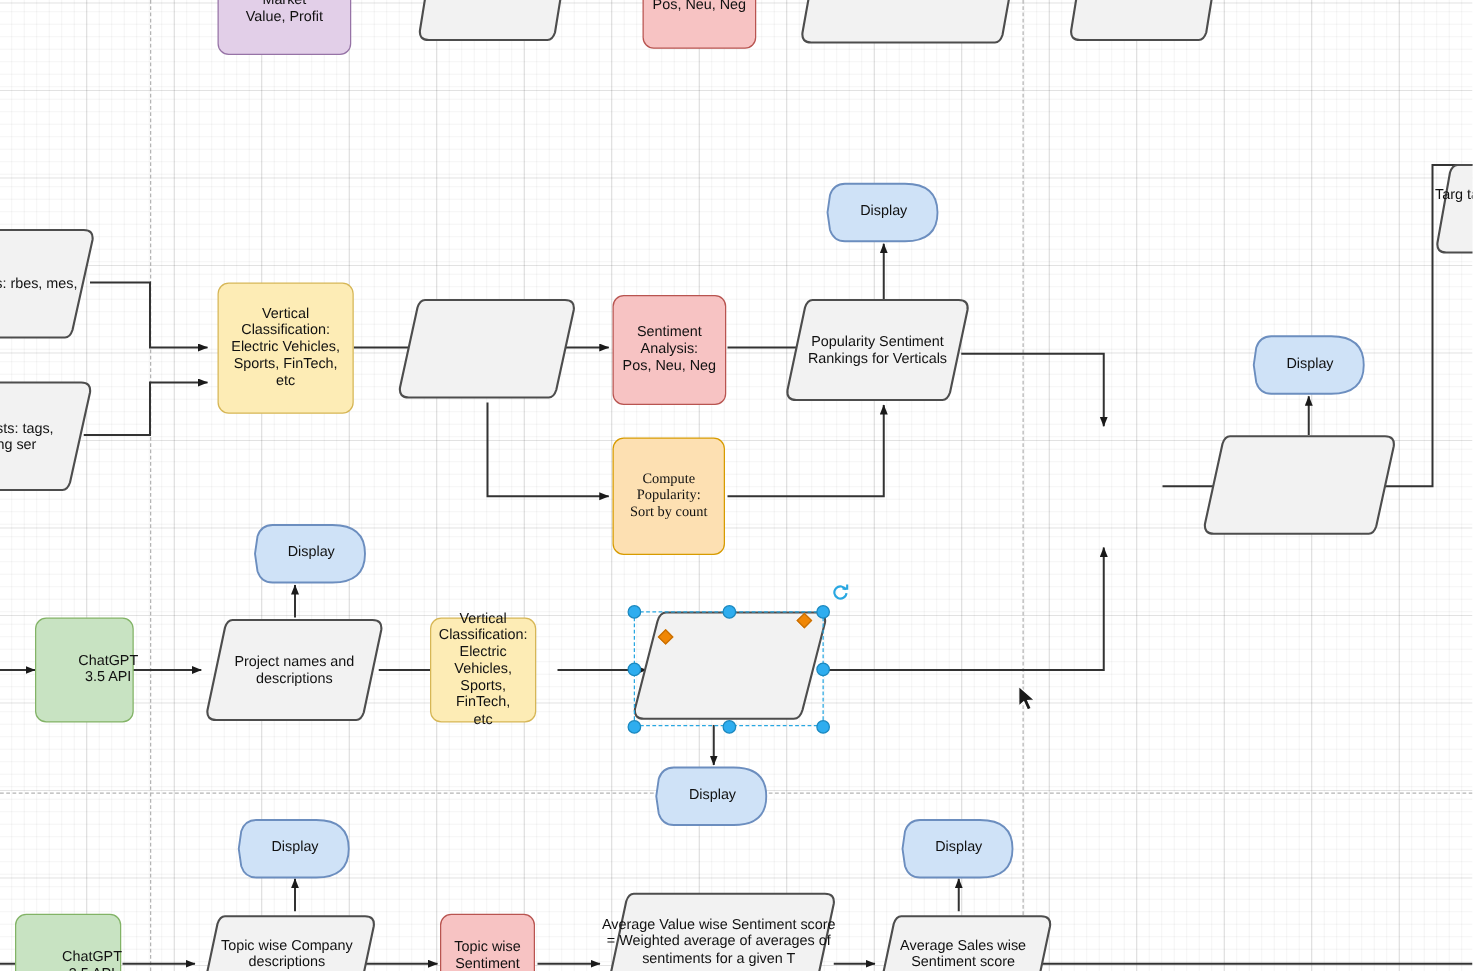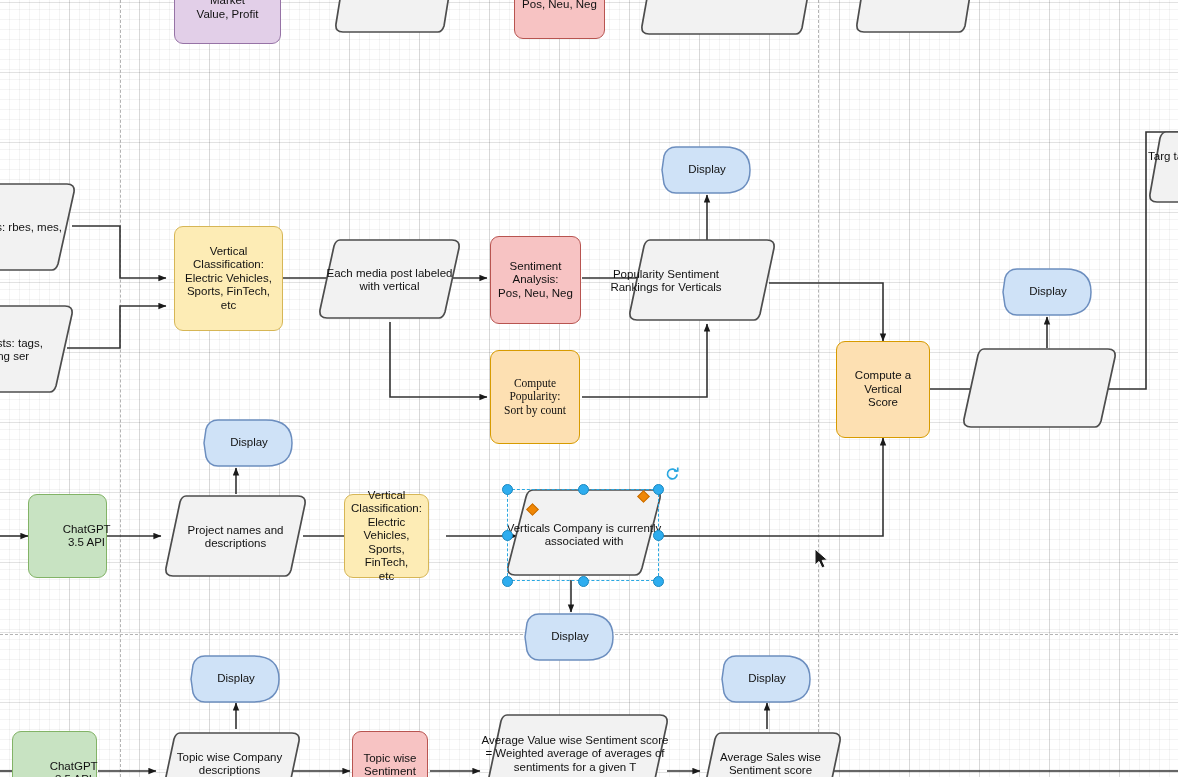--- a/index.html
+++ b/index.html
@@ -179,56 +179,48 @@
 
   <div class="node box yellow" style="left:174px;top:226px;width:109px;height:105px;">
     <span class="lbl">Vertical Classification:
 Electric Vehicles,
 Sports, FinTech, etc</span>
   </div>
 
   <svg class="shapeSvg" style="left:318px;top:236px;width:143px;height:88px;">
     <path class="para" d="M22,4 Q18,4 16,10 L2,74 Q1,82 9,82 L121,82 Q125,82 127,76 L141,12 Q142,4 134,4 Z"></path>
   </svg>
-  <div class="nodetext" style="left:318px;top:236px;width:143px;height:88px;">
-    <span>Each media post
-labeled with vertical</span>
-  </div>
 
   <div class="node box red" style="left:490px;top:236px;width:91px;height:88px;">
     <span class="lbl">Sentiment
 Analysis:
 Pos, Neu, Neg</span>
   </div>
 
   <svg class="shapeSvg" style="left:628px;top:236px;width:148px;height:90px;">
     <path class="para" d="M22,4 Q18,4 16,10 L2,76 Q1,84 9,84 L126,84 Q130,84 132,78 L146,12 Q147,4 139,4 Z"></path>
   </svg>
-  <div class="nodetext" style="left:592px;top:236px;width:148px;height:90px;">
+  <div class="nodetext" style="left:628px;top:236px;width:148px;height:90px;">
     <span>Popularity Sentiment
 Rankings for Verticals</span>
   </div>
 
   <div class="node box orange" style="left:490px;top:350px;width:90px;height:94px;font-family:Liberation Serif, serif;">
     <span class="lbl">Compute
 Popularity:
 Sort by count</span>
   </div>
 
   <svg class="shapeSvg" style="left:662px;top:144px;width:90px;height:52px;">
     <path class="disp" d="M14,3 L62,3 Q88,3 88,26 Q88,49 62,49 L14,49 Q5,49 2,40 L0,26 L2,12 Q5,3 14,3 Z"></path>
   </svg>
   <div class="nodetext" style="left:662px;top:144px;width:90px;height:52px;">
     <span>Display</span>
   </div>
 
-  <div class="node box orange" style="left:836px;top:341px;width:94px;height:97px;">
-    <span class="lbl">Compute a Vertical
-Score</span>
-  </div>
 
   <svg class="shapeSvg" style="left:1003px;top:266px;width:90px;height:52px;">
     <path class="disp" d="M14,3 L62,3 Q88,3 88,26 Q88,49 62,49 L14,49 Q5,49 2,40 L0,26 L2,12 Q5,3 14,3 Z"></path>
   </svg>
   <div class="nodetext" style="left:1003px;top:266px;width:90px;height:52px;">
     <span>Display</span>
   </div>
 
   <svg class="shapeSvg" style="left:962px;top:345px;width:155px;height:88px;">
     <path class="para" d="M22,4 Q18,4 16,10 L2,74 Q1,82 9,82 L133,82 Q137,82 139,76 L153,12 Q154,4 146,4 Z"></path>
@@ -265,24 +257,20 @@
     <span class="lbl">Vertical
 Classification:
 Electric Vehicles,
 Sports, FinTech,
 etc</span>
   </div>
 
   <svg class="shapeSvg" style="left:505px;top:487px;width:158px;height:96px;">
     <path class="para" d="M28,3 Q23,3 21,10 L3,80 Q2,88 10,88 L130,88 Q135,88 137,81 L155,11 Q156,3 148,3 Z"></path>
   </svg>
-  <div class="nodetext" style="left:505px;top:487px;width:158px;height:96px;">
-    <span>Verticals Company is
-currently associated with</span>
-  </div>
 
   <div class="selbox" style="left:507px;top:489px;width:152px;height:92px;"></div>
   <div class="handle" style="left:502px;top:484px;"></div>
   <div class="handle" style="left:578px;top:484px;"></div>
   <div class="handle" style="left:653px;top:484px;"></div>
   <div class="handle" style="left:502px;top:530px;"></div>
   <div class="handle" style="left:653px;top:530px;"></div>
   <div class="handle" style="left:502px;top:576px;"></div>
   <div class="handle" style="left:578px;top:576px;"></div>
   <div class="handle" style="left:653px;top:576px;"></div>

